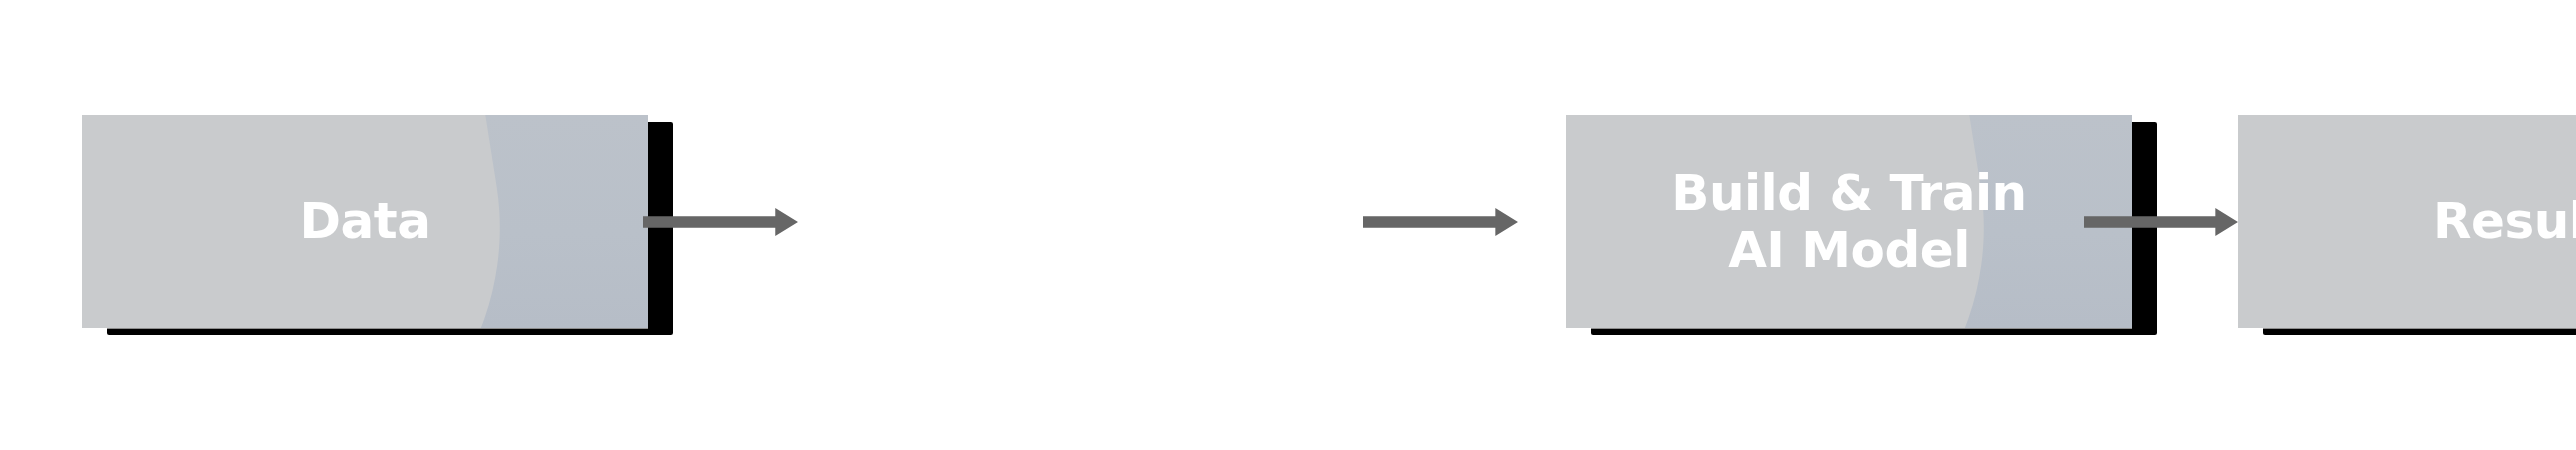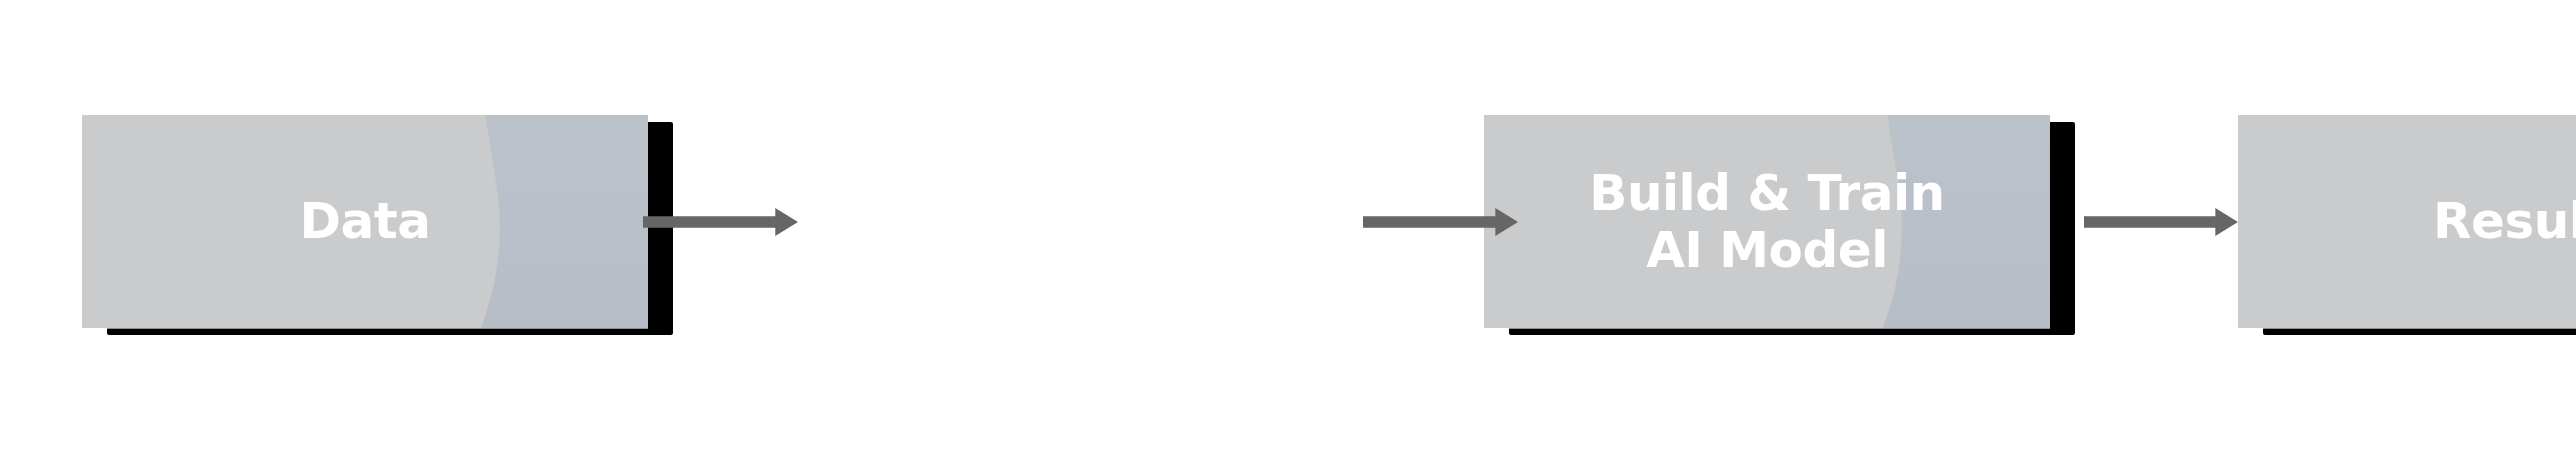--- a/index.html
+++ b/index.html
@@ -128,21 +128,21 @@
       </svg>
     </div>
 
 
     <div class="connector" style="left:1363px; width:155px;">
       <svg width="155" height="28" viewBox="0 0 301 54" aria-hidden="true">
         <path d="M0 16 L257 16 L257 0 L301 27 L257 54 L257 38 L0 38 Z" fill="#666666"></path>
       </svg>
     </div>
 
-    <div class="step" style="left:1484px;">
+    <div class="step" style="left:1566px;">
       <div class="step-shadow"></div>
       <div class="step-card">
         <div class="step-blob"></div>
 
       </div>
       <div class="step-label">Build &amp; Train
 AI Model</div>
     </div>
 
     <div class="connector" style="left:2084px; width:154px;">

